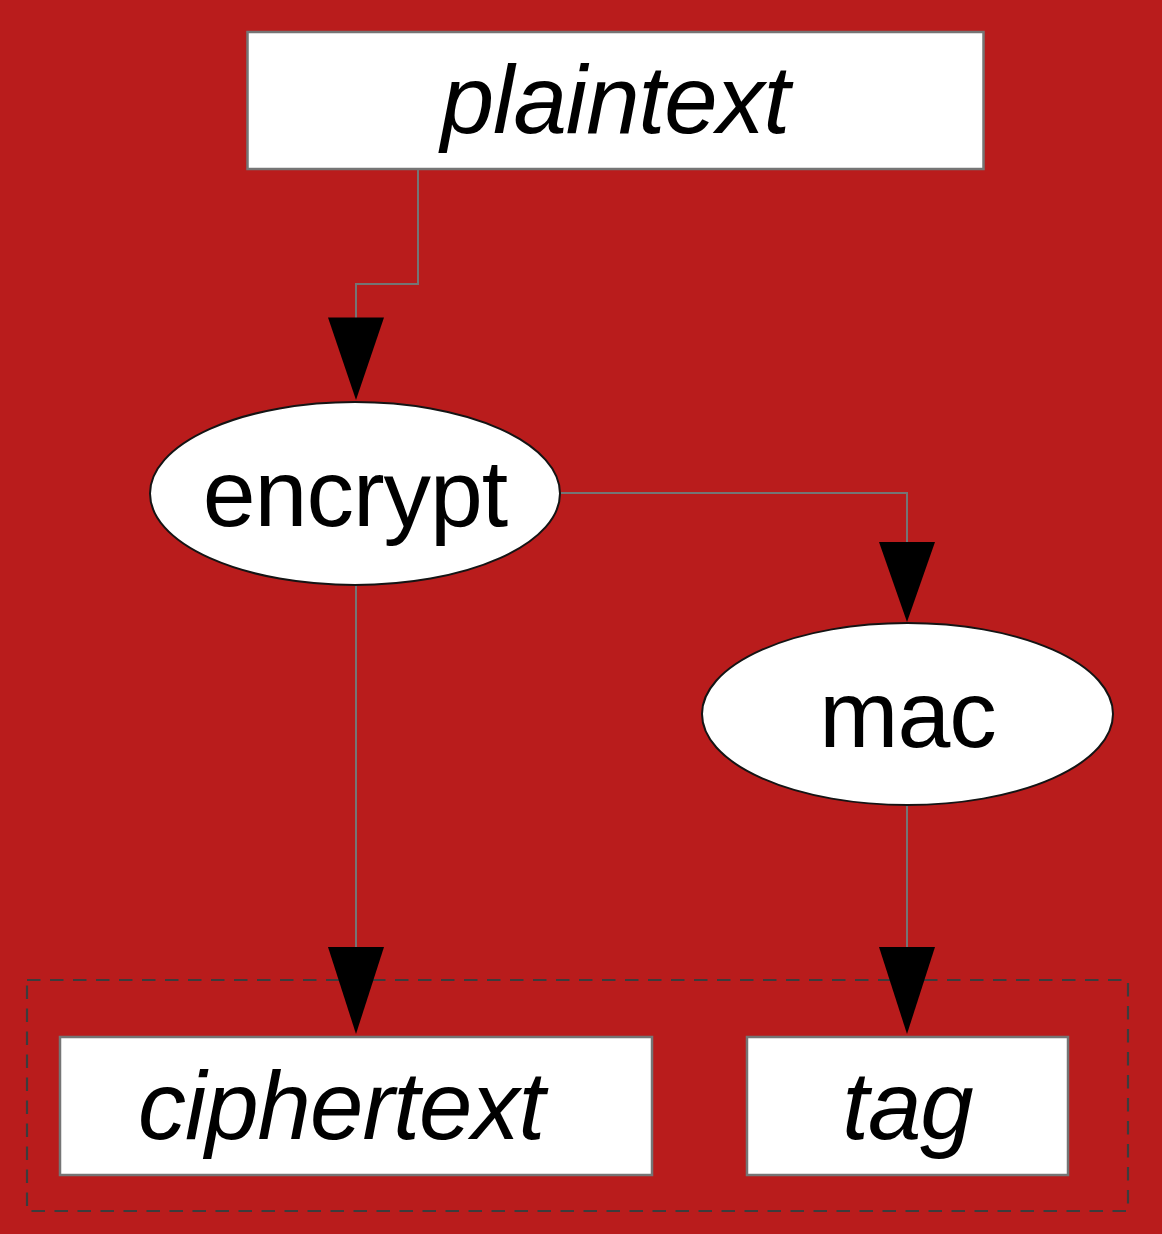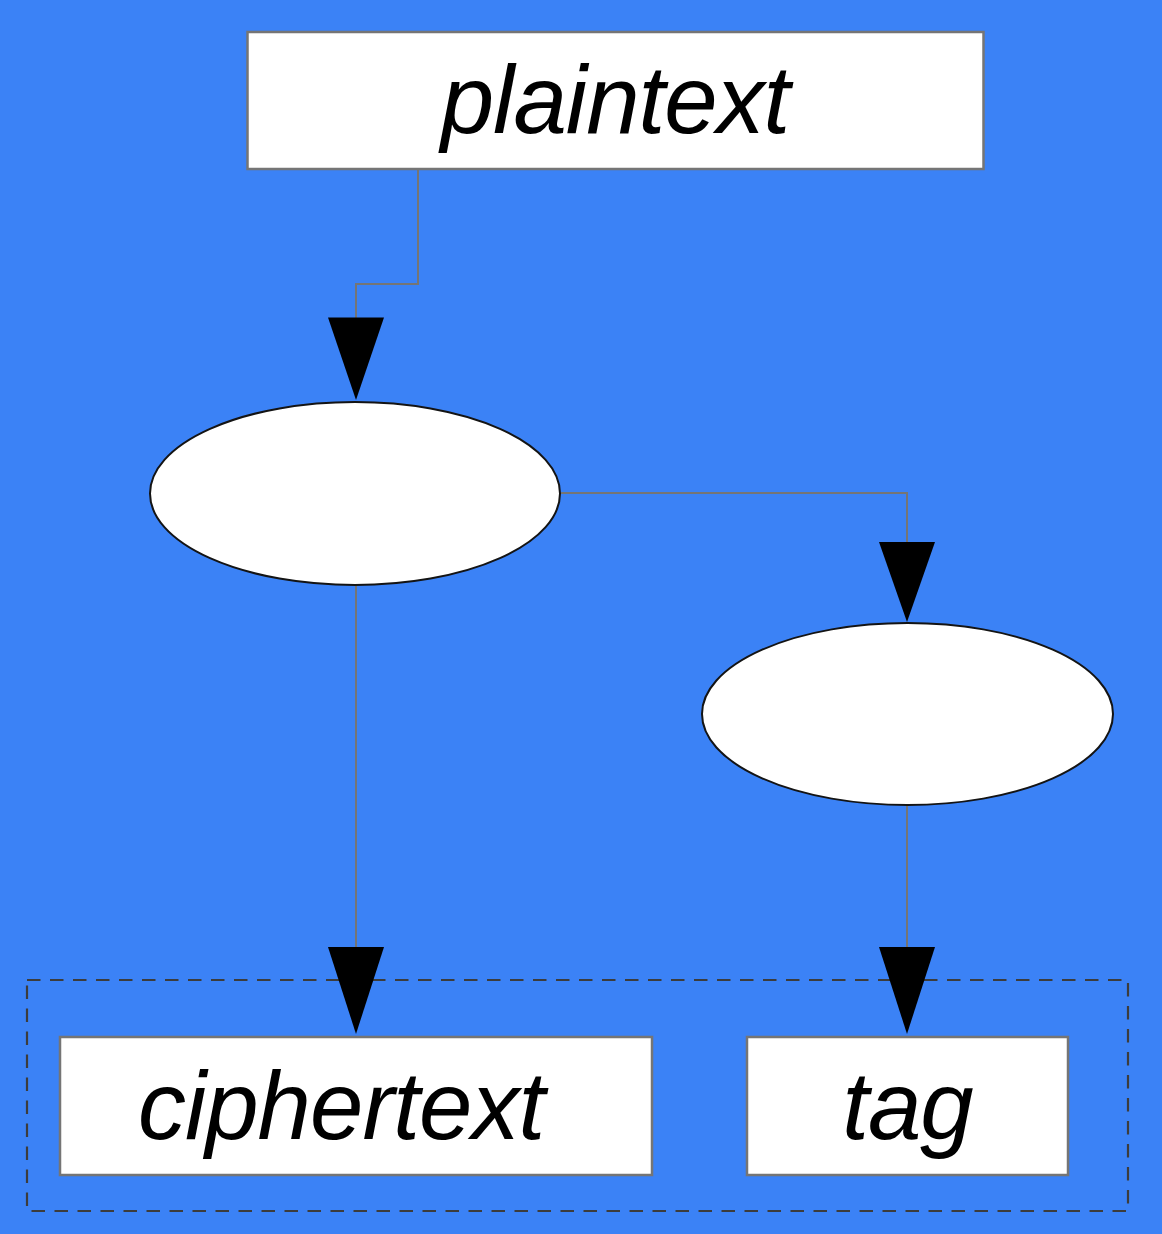--- a/index.html
+++ b/index.html
@@ -1,20 +1,20 @@
 <!DOCTYPE html>
 <html><head>
 <meta charset="utf-8">
 <style>
   html, body { margin: 0; padding: 0; background: #ffffff; }
   #canvas {
     position: relative;
     width: 1162px;
     height: 1234px;
-    background: #3b82f6;
+    background: #b91c1c;
     font-family: "Liberation Sans", sans-serif;
     overflow: hidden;
   }
   #diagram-svg { position: absolute; left: 0; top: 0; }
   .label {
     position: absolute;
     display: flex;
     align-items: center;
     justify-content: center;
     color: #000000;
@@ -63,18 +63,20 @@
 
     <ellipse cx="907.5" cy="714" rx="205.5" ry="91" fill="#ffffff" stroke-width="2" stroke="#141414"></ellipse>
 
     <rect x="60" y="1037" width="592" height="138" fill="#ffffff" stroke-width="2.5" stroke="#757575"></rect>
 
     <rect x="747" y="1037" width="321" height="138" fill="#ffffff" stroke-width="2.5" stroke="#757575"></rect>
   </svg>
 
   <div id="lbl-plaintext" class="label lbl-box">plaintext</div>
 
+  <div id="lbl-encrypt" class="label lbl-ellipse">encrypt</div>
 
+  <div id="lbl-mac" class="label lbl-ellipse">mac</div>
 
   <div id="lbl-ciphertext" class="label lbl-box">ciphertext</div>
 
   <div id="lbl-tag" class="label lbl-box">tag</div>
 </div>
 
 </body></html>

